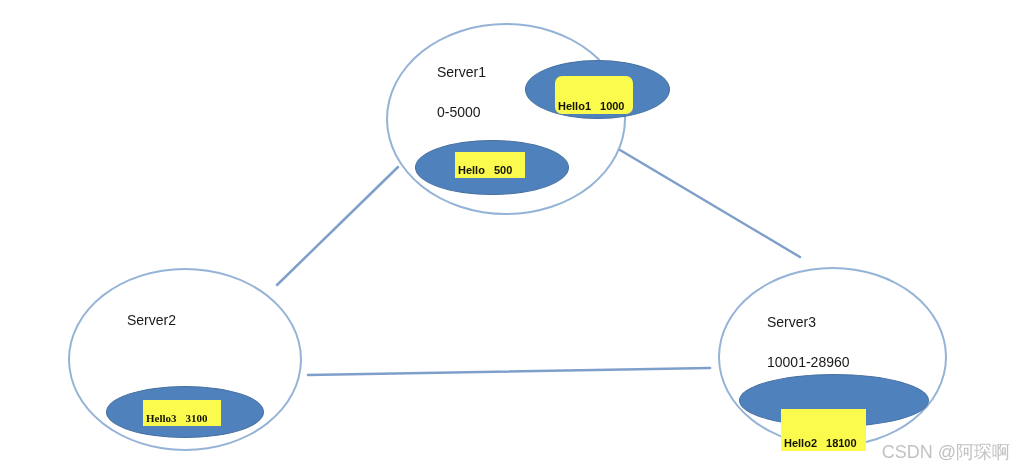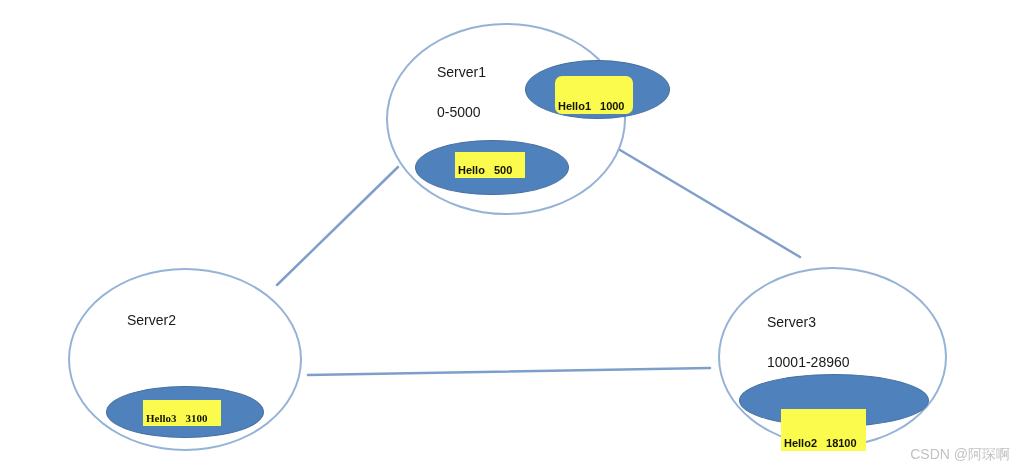--- a/index.html
+++ b/index.html
@@ -78,21 +78,21 @@
 
   .tag-s1a { left: 29px; top: 15px; width: 78px; height: 38px; border-radius: 7px; }
   .tag-s1b { left: 39px; top: 11px; width: 70px; height: 26px; }
   .tag-s2a { left: 36px; top: 13px; width: 78px; height: 26px; font-family: Liberation Serif, serif; }
   .tag-s3a { left: 41px; top: 6px; width: 85px; height: 42px; margin-top: 28px; }
 
   .watermark {
     position: absolute;
     right: 15px;
     bottom: 6px;
-    font-size: 14px;
+    font-size: 18px;
     color: var(--watermark_color, #c2c2c2);
   }
 </style>
 </head>
 <body>
 
 <div class="canvas">
 
   <svg class="links-layer" width="1025" height="470" viewBox="0 0 1025 470">
     <line x1="398" y1="167" x2="277" y2="285"></line>

